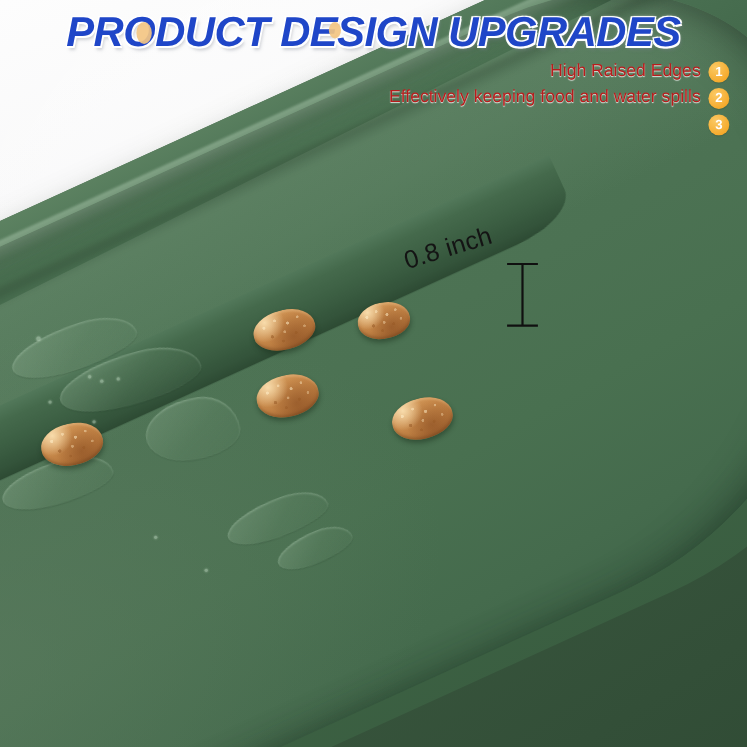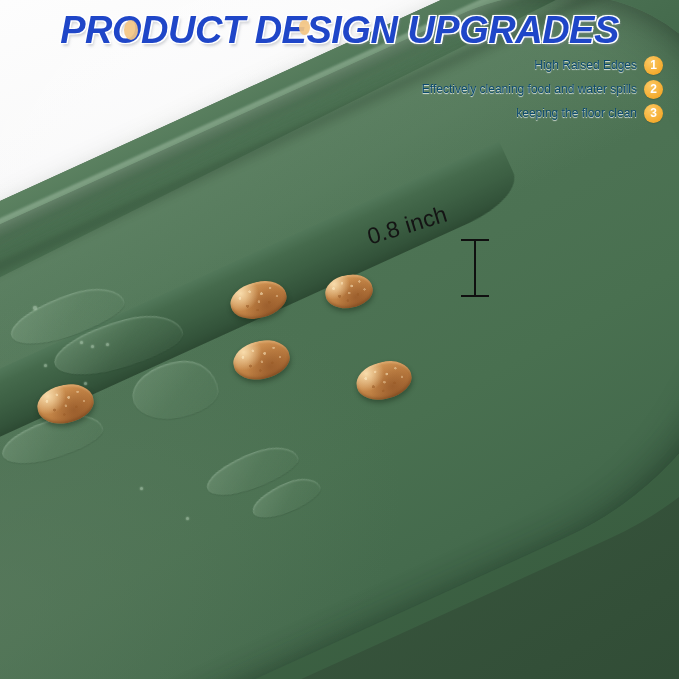--- a/index.html
+++ b/index.html
@@ -86,22 +86,22 @@
     text-align: right;
   }
   .bullet-row {
     display: flex;
     align-items: center;
     justify-content: flex-end;
     margin-bottom: 2px;
     height: 22px;
   }
   .bullet-text {
-    font-size: 12px;
-    color: #0c4a6e;
+    font-size: 16px;
+    color: #b91c1c;
     line-height: 22px;
     white-space: nowrap;
     text-shadow: 0 1px 1px rgba(255,255,255,.85);
   }
   .bullet-num {
     margin-left: 7px;
     width: 19px; height: 19px;
     border-radius: 50%;
     background: radial-gradient(circle at 35% 30%, #fbc964 0%, #f5ab2e 70%, #e89a1c 100%);
     color: #ffffff;
@@ -320,25 +320,24 @@
   <div class="headline">PRODUCT DESIGN UPGRADES</div>
   <div class="headline-blot b1"></div>
   <div class="headline-blot b2"></div>
 
   <div class="bullets" id="bullet-list">
       <div class="bullet-row">
         <span class="bullet-text">High Raised Edges</span>
         <span class="bullet-num">1</span>
       </div>
       <div class="bullet-row">
-        <span class="bullet-text">Effectively cleaning food and water spills</span>
+        <span class="bullet-text">Effectively keeping food and water spills</span>
         <span class="bullet-num">2</span>
       </div>
       <div class="bullet-row">
-        <span class="bullet-text">keeping the floor clean</span>
         <span class="bullet-num">3</span>
       </div>
     </div>
 
 <div class="spill" style="left: 8px; top: 296px; width: 118px; height: 40px; transform: rotate(-18deg); position: absolute;"></div>
     <div class="spill" style="left: 52px; top: 322px; width: 132px; height: 46px; transform: rotate(-15deg); position: absolute;"></div>
     <div class="spill" style="left: 132px; top: 362px; width: 86px; height: 56px; transform: rotate(-8deg); position: absolute;"></div>
     <div class="spill" style="left: 0px; top: 420px; width: 104px; height: 38px; transform: rotate(-16deg); position: absolute;"></div>
     <div class="spill" style="left: 204px; top: 454px; width: 96px; height: 34px; transform: rotate(-20deg); position: absolute;"></div>
     <div class="spill" style="left: 250px; top: 484px; width: 72px; height: 28px; transform: rotate(-22deg); position: absolute;"></div>

